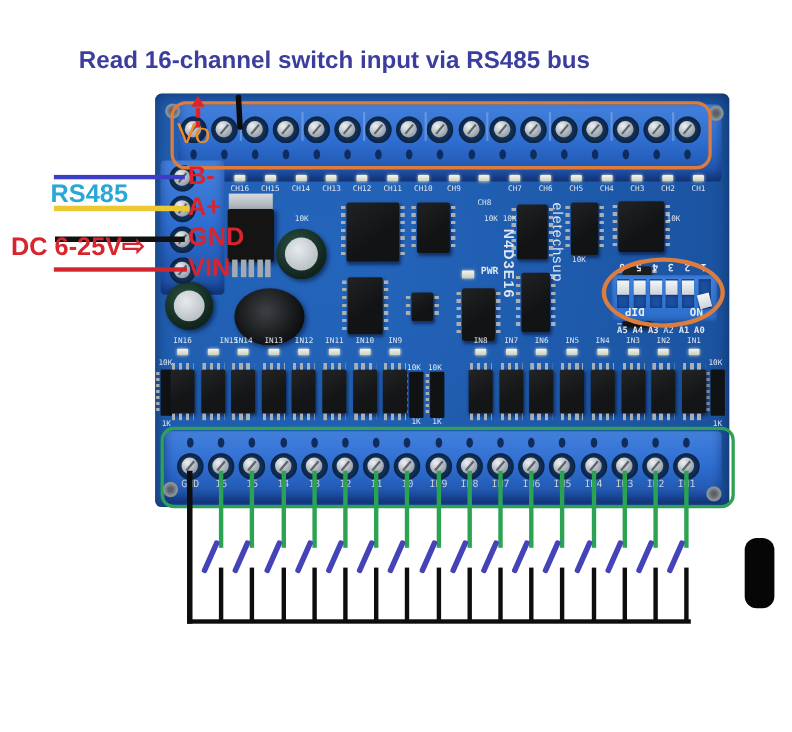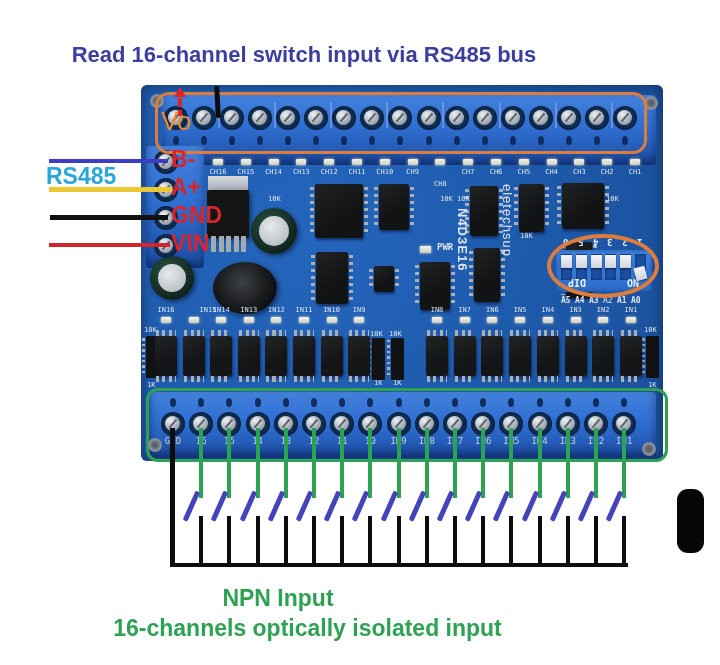--- a/index.html
+++ b/index.html
@@ -97,28 +97,29 @@
   <div class="abs" style="left:174px;top:87px;width:0;height:0;border-left:6px solid transparent;border-right:6px solid transparent;border-bottom:10px solid #e02424;z-index:6;"></div>
   <div class="abs" style="left:178px;top:98px;width:4px;height:9px;background:#e02424;z-index:6;"></div>
   <div class="abs" style="left:178px;top:110px;width:4px;height:6px;background:#e02424;z-index:6;"></div>
   <div class="abs" style="left:215px;top:86px;width:5px;height:32px;background:#0c0c0c;border-radius:2px;transform:rotate(-3deg);z-index:6;"></div>
 
   <div class="abs wire" style="left:49px;top:159px;width:119px;height:4px;background:var(--wire_blue,#3d3cc4);"></div>
   <div class="abs wire" style="left:49px;top:187px;width:123px;height:5px;background:var(--wire_yellow,#ecc934);"></div>
   <div class="abs wire" style="left:50px;top:215px;width:118px;height:5px;background:var(--wire_black,#111);"></div>
   <div class="abs wire" style="left:49px;top:243px;width:121px;height:4px;background:var(--wire_red,#d2252e);"></div>
   <div class="abs" style="left:46px;top:163px;font-size:23px;font-weight:bold;color:var(--rs485_cyan,#2aa7da);z-index:6;">RS485</div>
+  <div class="abs redlbl" style="left:10px;top:209px;">
+    <span>DC 6-25V</span><span style="font-size:25px;">⇨</span>
+  </div>
 
   <div class="abs swblack" style="left:170px;top:428px;width:4.5px;height:139px;"></div>
   <div class="abs swblack" style="left:170px;top:563px;width:458px;height:4px;"></div>
 
   <div class="abs" style="left:677px;top:489px;width:27px;height:64px;background:#060606;border-radius:11px;z-index:6;"></div>
 
-  <div class="abs caption" style="left:128px;top:585px;width:300px;">NPN Input</div>
-  <div class="abs caption" style="left:55px;top:615px;width:505px;">16-channels optically isolated input</div>
 <div class="abs hole" style="left: 150px; top: 94px;"></div>
     <div class="abs hole" style="left: 644px; top: 96px;"></div>
     <div class="abs hole" style="left: 148px; top: 438px;"></div>
     <div class="abs hole" style="left: 642px; top: 442px;"></div>
     <div class="abs screw" style="left: 164px; top: 106px;"></div>
     <div class="abs slot" style="left: 173px; top: 136px;"></div>
     <div class="abs screw" style="left: 192.06px; top: 106px;"></div>
     <div class="abs slot" style="left: 201.06px; top: 136px;"></div>
     <div class="abs screw" style="left: 220.12px; top: 106px;"></div>
     <div class="abs slot" style="left: 229.12px; top: 136px;"></div>

